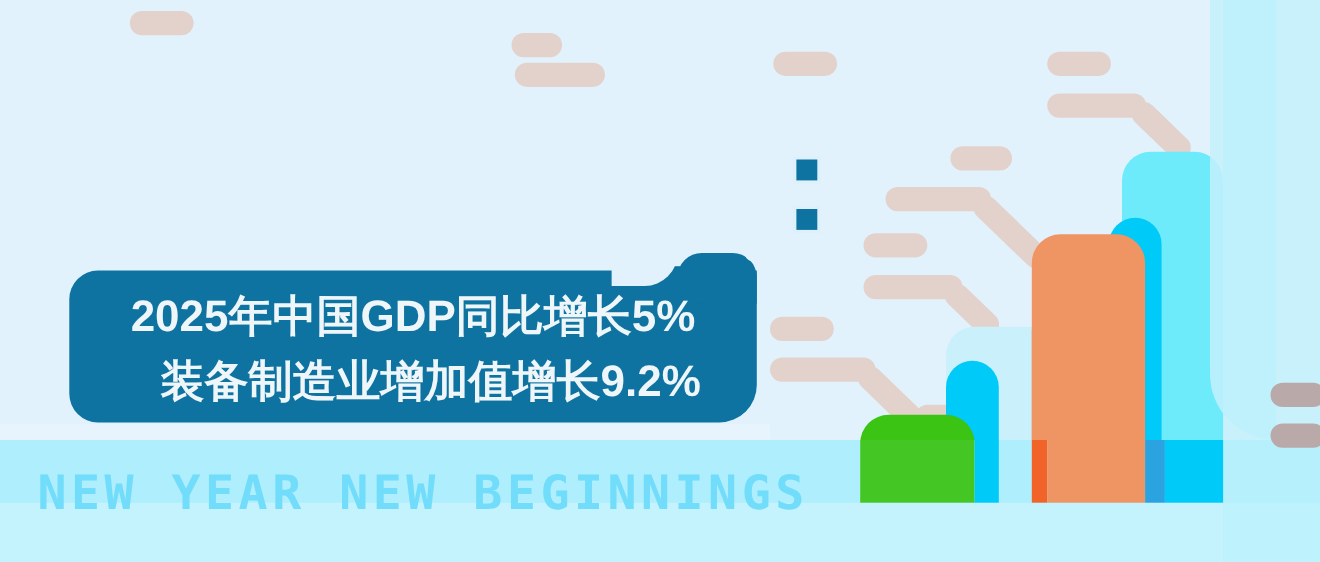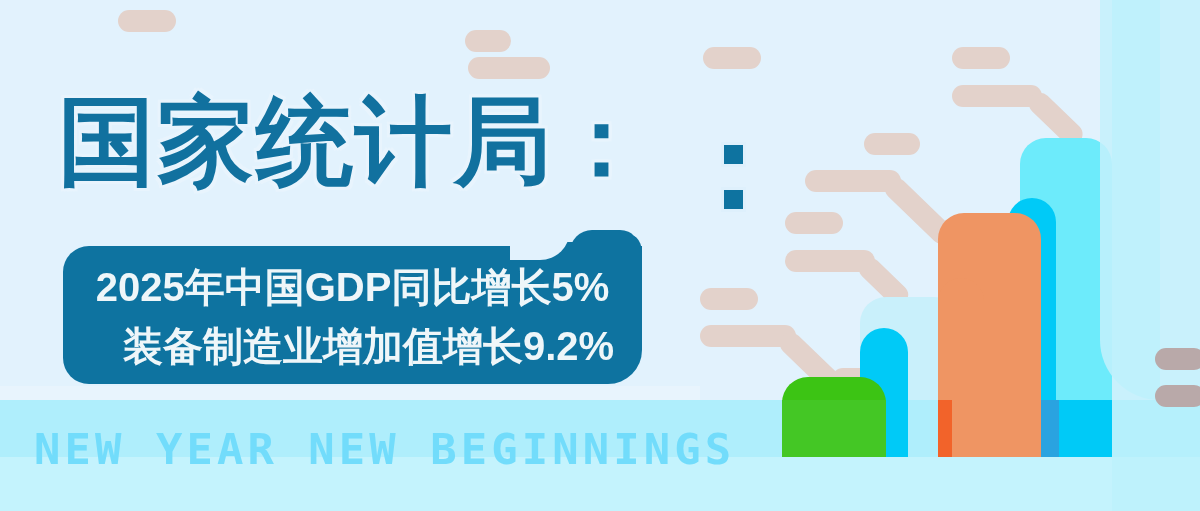--- a/index.html
+++ b/index.html
@@ -60,21 +60,21 @@
     white-space:nowrap;
     text-shadow:
        3px 0 0 #e8f4fd, -3px 0 0 #e8f4fd,
        0 3px 0 #e8f4fd, 0 -3px 0 #e8f4fd,
        3px 3px 0 #e8f4fd, -3px -3px 0 #e8f4fd,
        3px -3px 0 #e8f4fd, -3px 3px 0 #e8f4fd;
   }
 
   
   .subbox{
-    position:absolute;left:63px;top:246px;width:579px;height:138px;
+    position:absolute;left:63px;top:246px;width:625px;height:138px;
     background:#0e73a0;
     border-radius:26px 0 34px 26px;
   }
   .subbox .notch-a{
     position:absolute;right:-0px;top:-16px;width:72px;height:46px;
     background:#0e73a0;border-radius:22px 22px 0 0;
   }
   .subbox .notch-b{
     position:absolute;right:54px;top:-4px;width:44px;height:34px;
     background:#0e73a0;border-radius:0 0 0 0;
@@ -179,21 +179,20 @@
     <div style="position:absolute;left:886px;top:400px;width:22px;height:57px;background:#00caf7;"></div>
     <div style="position:absolute;left:938px;top:400px;width:14px;height:57px;background:#f2632a;"></div>
     <div style="position:absolute;left:952px;top:400px;width:89px;height:57px;background:#ef9563;"></div>
     <div style="position:absolute;left:1041px;top:400px;width:18px;height:57px;background:#2aa3e0;"></div>
     <div style="position:absolute;left:1059px;top:400px;width:53px;height:57px;background:#00caf7;"></div>
     <div style="position:absolute;left:1112px;top:400px;width:88px;height:111px;background:#b9f0fb;opacity:.62;"></div>
   </div>
 
   <div style="position:absolute;left:0px;top:386px;width:700px;height:14px;background:#e8f4fd;"></div>
 
-  <div class="title">国家统计局：</div>
 
   <div class="colon-sq" style="left:724px;top:145px;"></div>
   <div class="colon-sq" style="left:724px;top:190px;"></div>
 
   <div class="subbox">
     <div class="notch-a"></div>
     <div class="notch-b"></div>
     <div class="notch-cut"></div>
     <div class="notch-cut2"></div>
     <div class="subline l1">2025年中国GDP同比增长5%</div>

